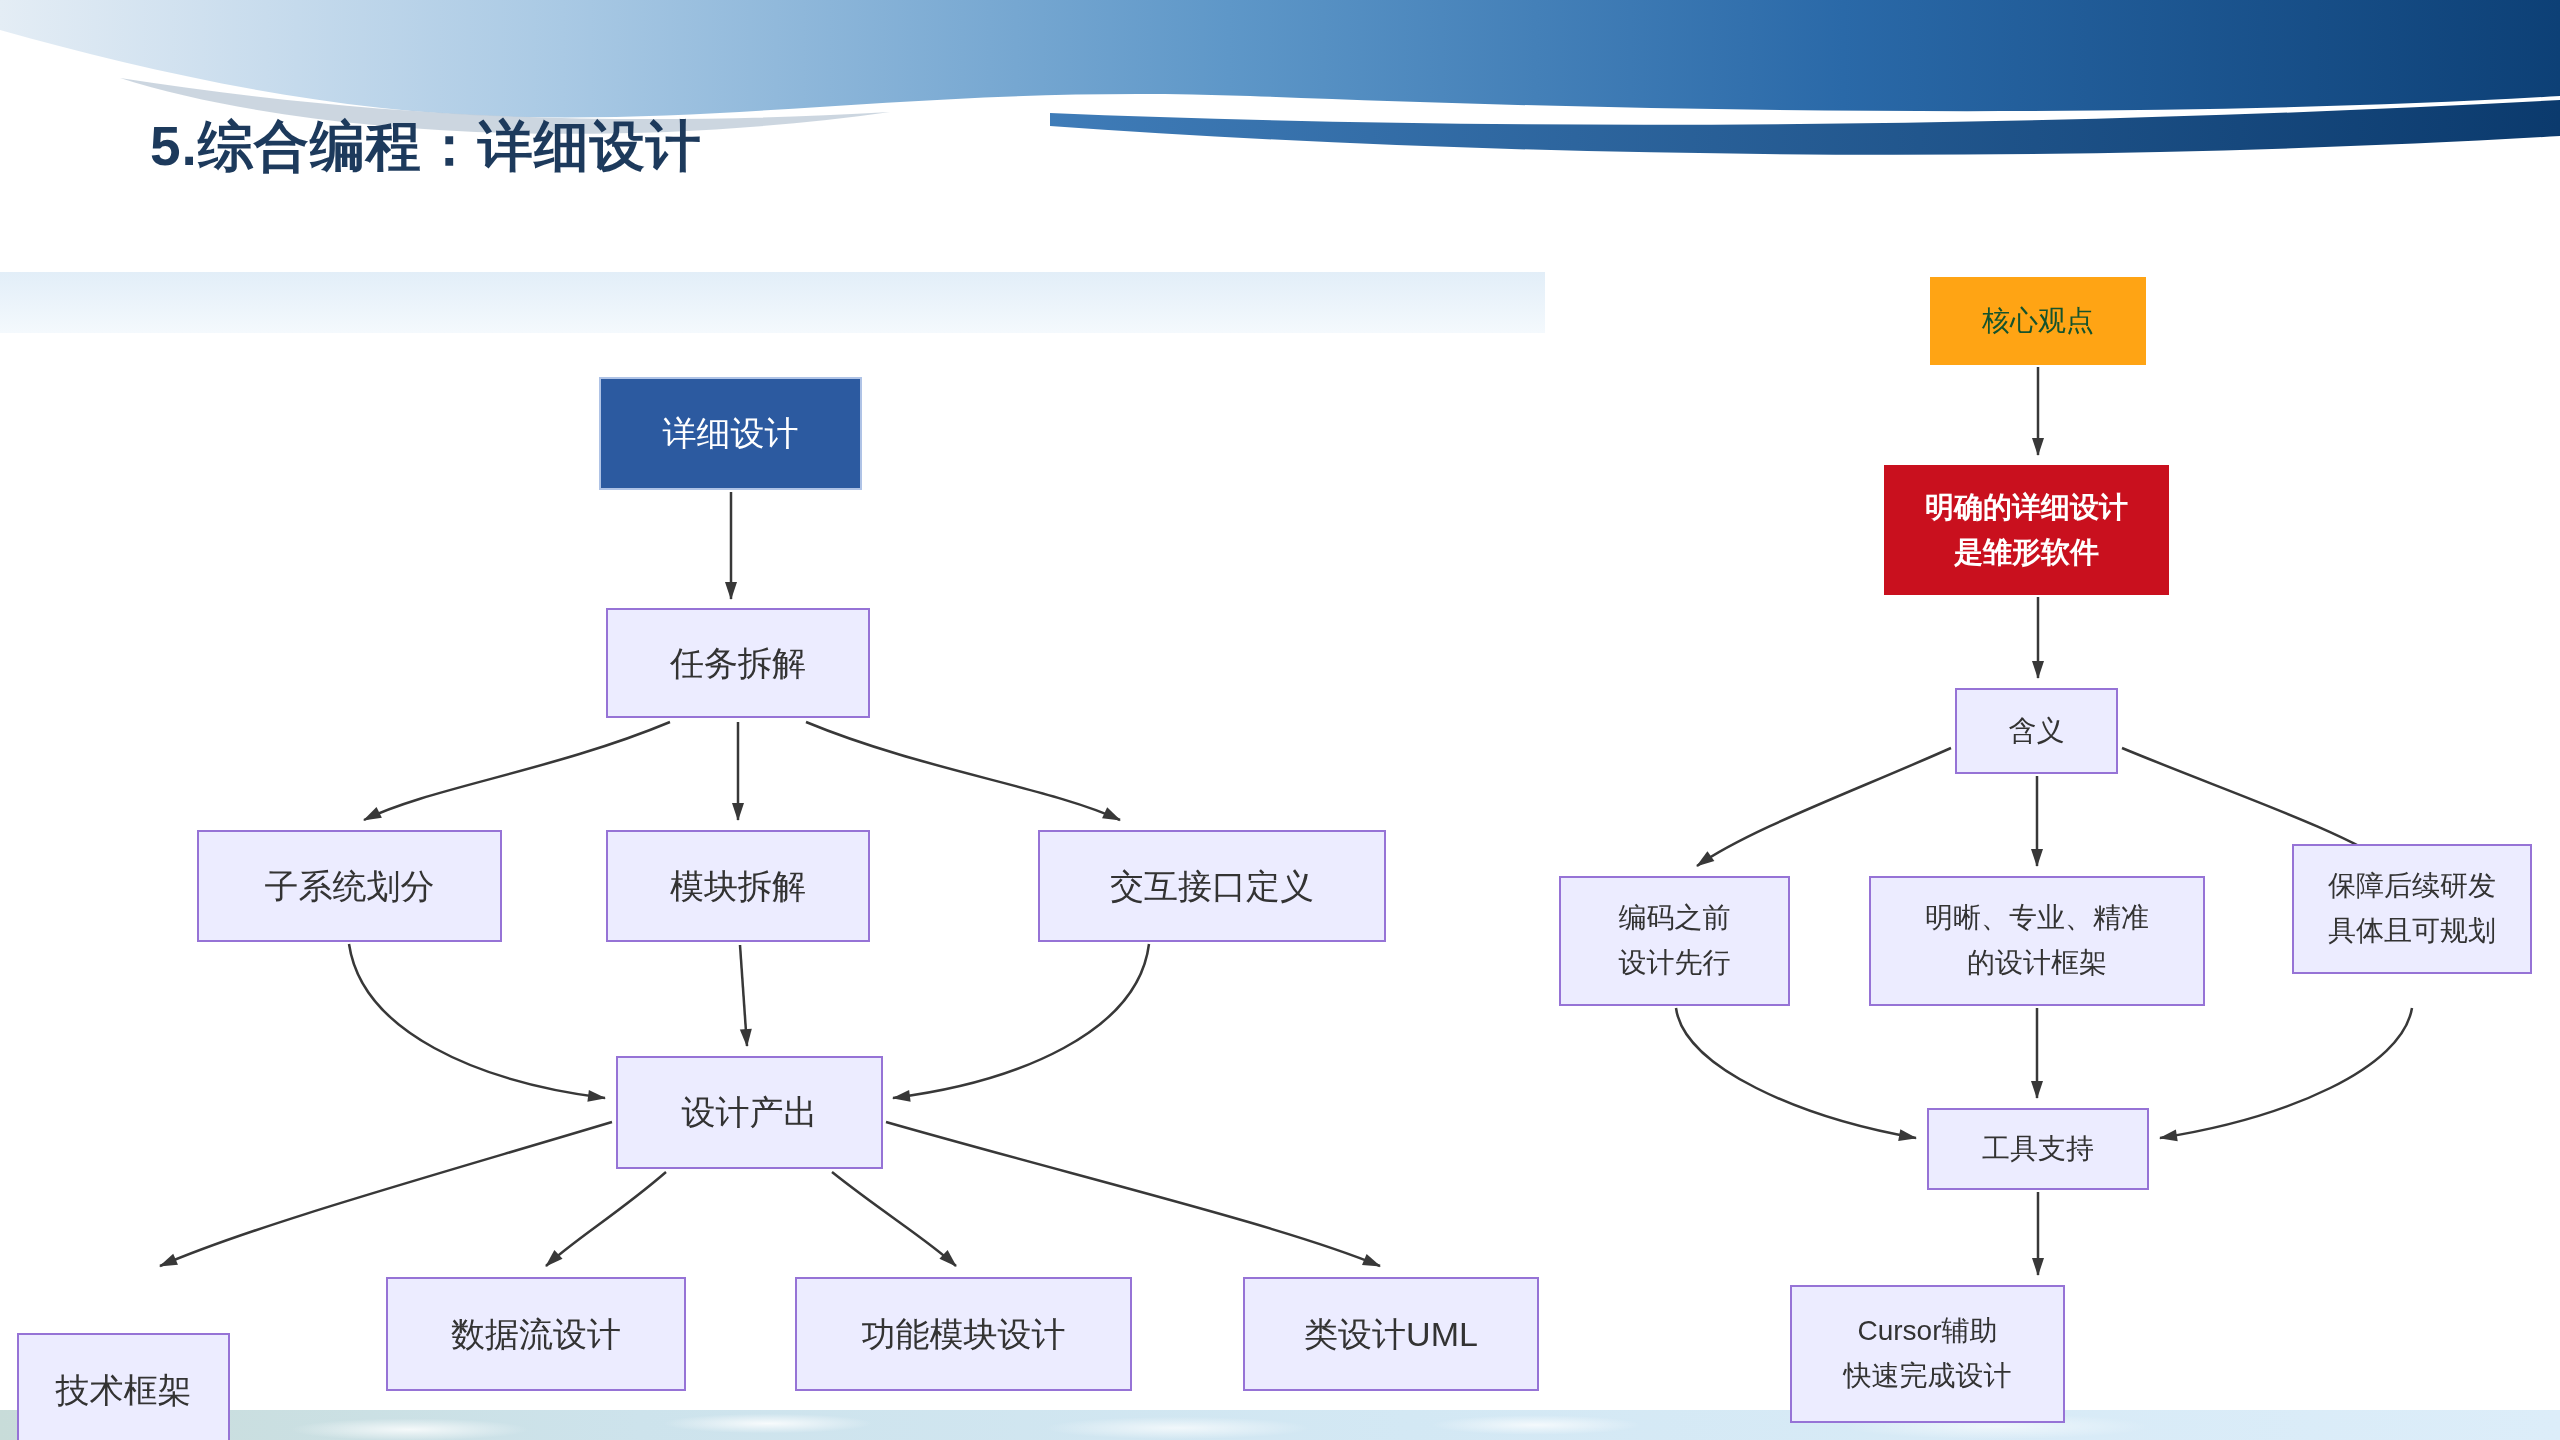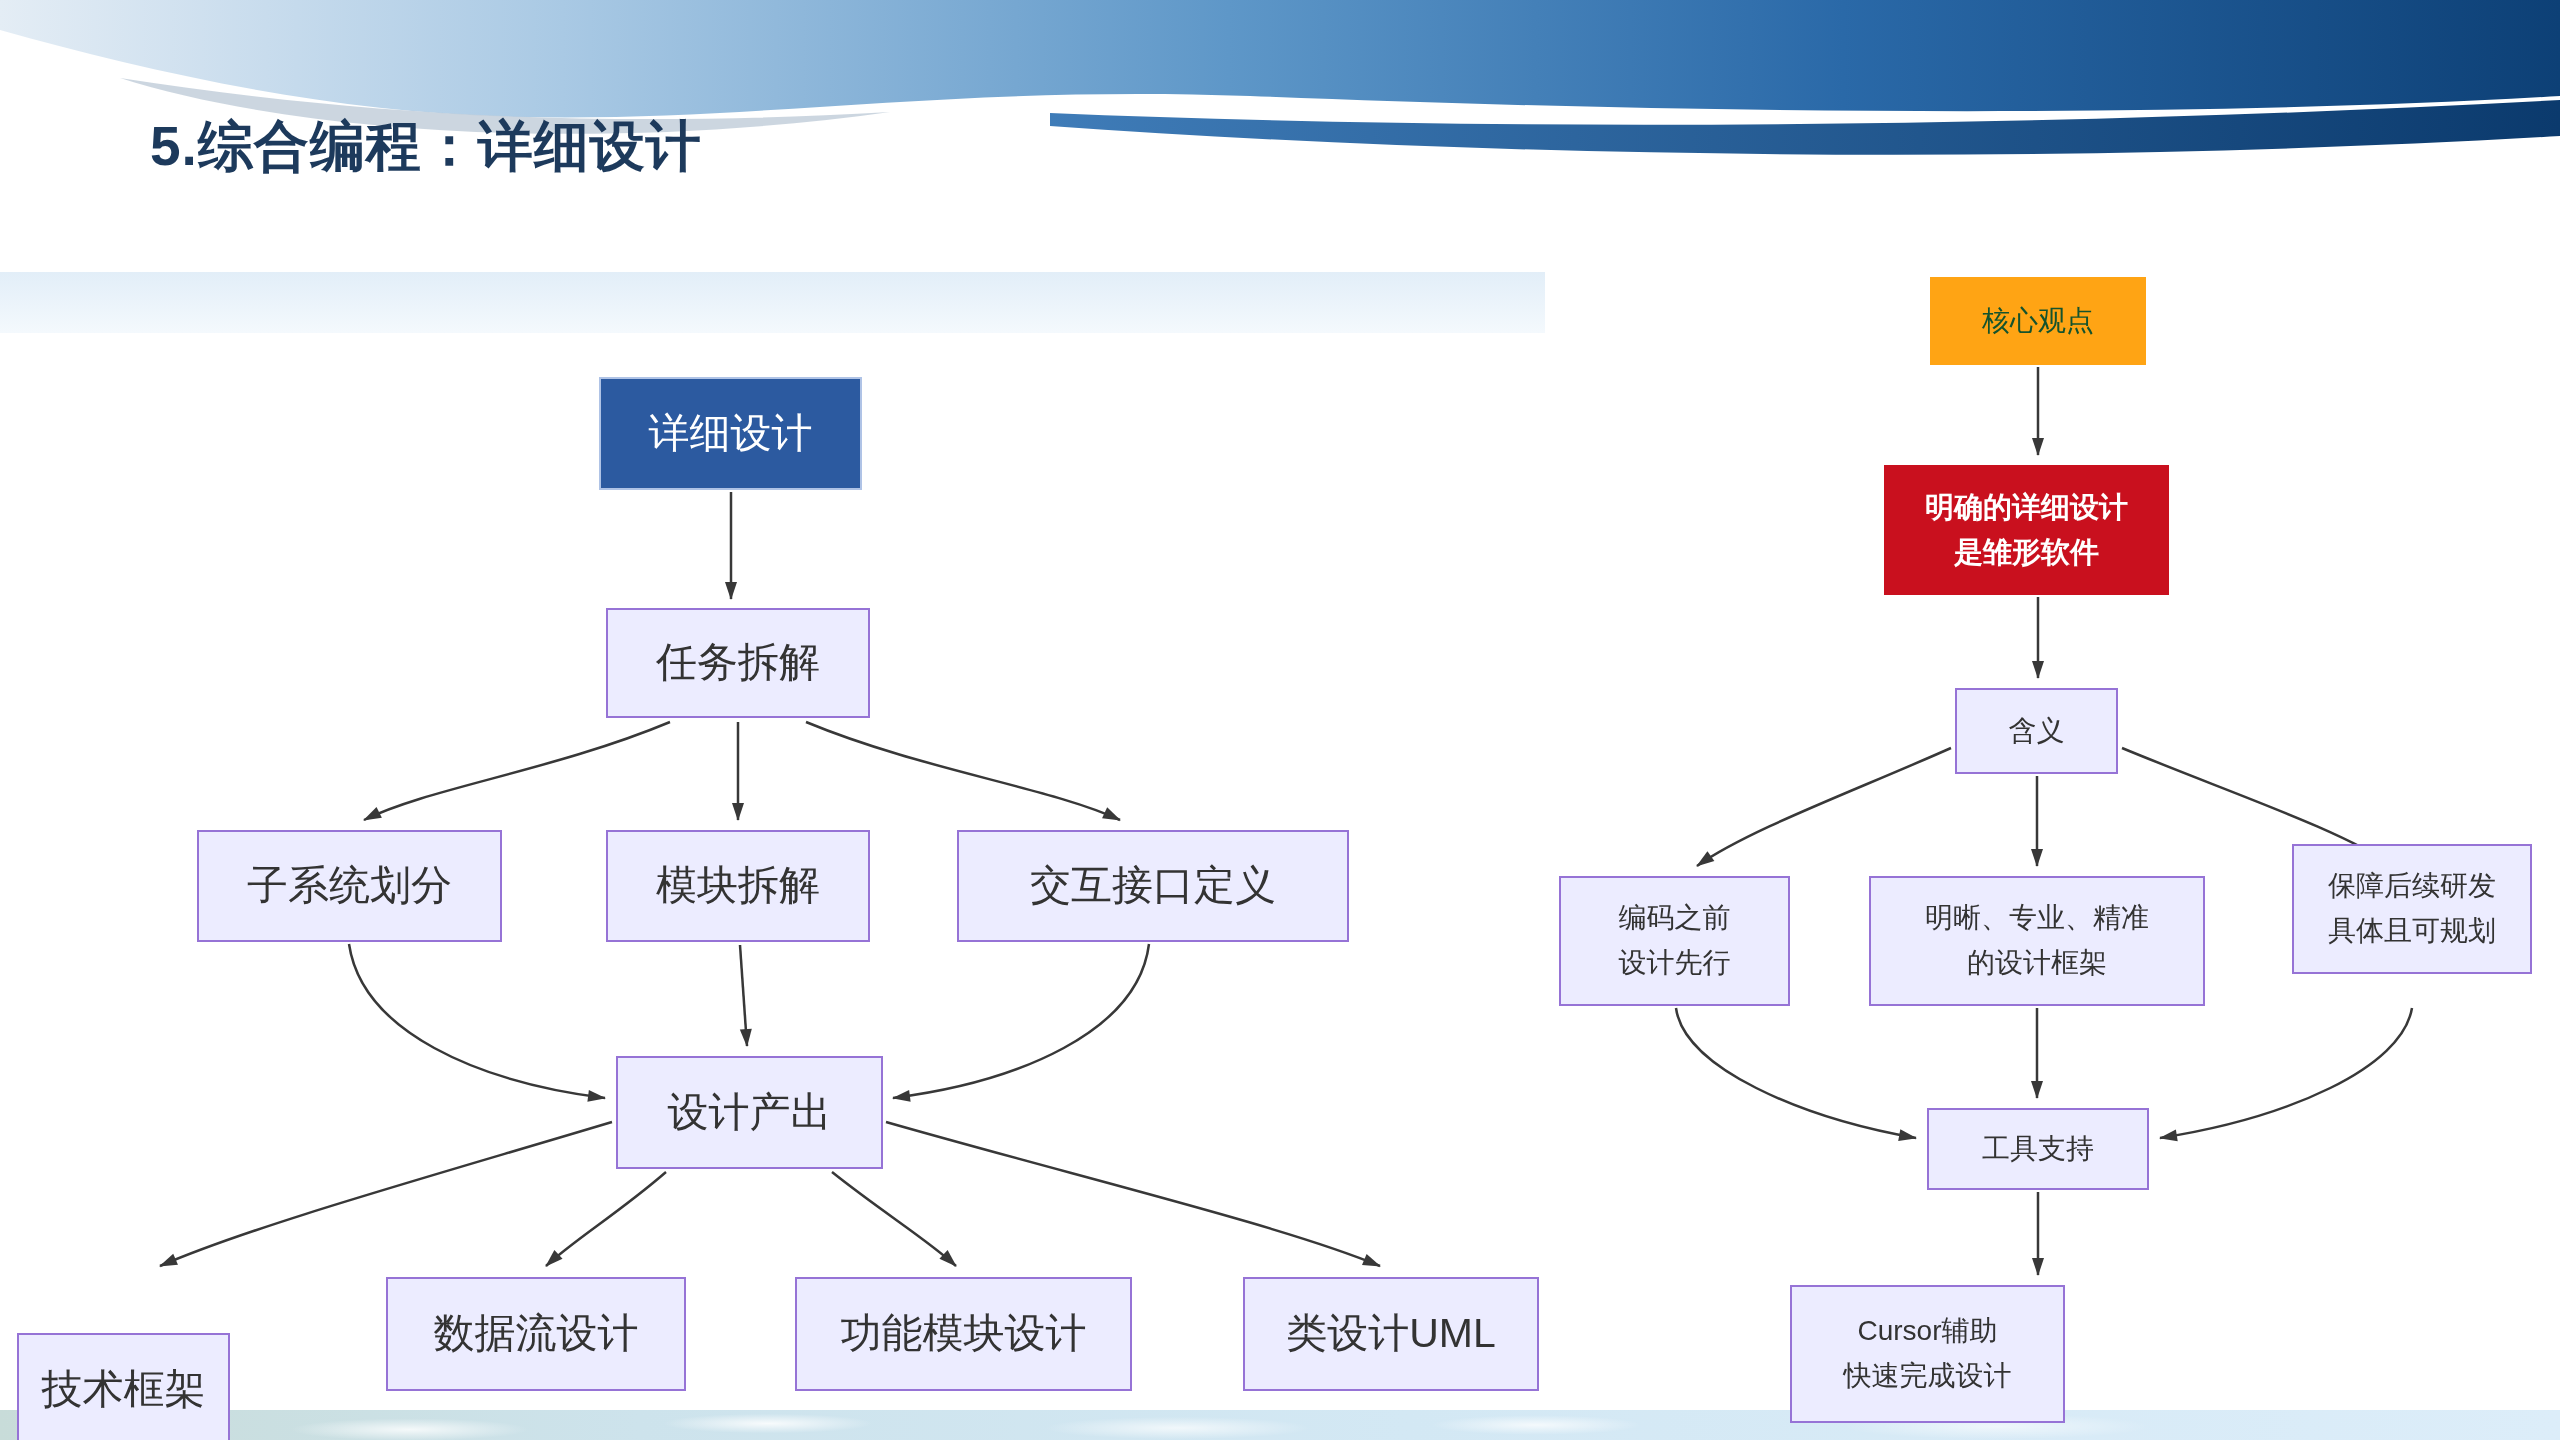--- a/index.html
+++ b/index.html
@@ -34,21 +34,21 @@
       linear-gradient(90deg,#c8dcd9 0%,#cde3ec 25%,#d3e8f4 55%,#dcedf9 100%);
   }
   
   .edges{position:absolute;left:0;top:0;z-index:1;pointer-events:none;}
   .edge{stroke:#383838;stroke-width:2.5;fill:none;}
   
   .node{
     position:absolute;box-sizing:border-box;z-index:2;
     display:flex;flex-direction:column;align-items:center;justify-content:center;
     text-align:center;background:#ECECFF;border:2px solid #9673D6;
-    color:#333333;font-size:41px;line-height:1.5;
+    color:#333333;font-size:34px;line-height:1.5;
   }
   .node.sm{font-size:28px;line-height:1.6;}
   .node.blue{background:#2C5AA0;border:2px solid #AFC3E6;color:#ffffff;}
   .node.orange{background:#FFA414;border:none;color:#14532d;}
   .node.red{background:#C9101E;border:none;color:#ffffff;font-weight:700;font-size:29px;line-height:1.55;}
   .node span{display:block;}
 </style>
 </head>
 <body>
 
@@ -111,21 +111,21 @@
 </div>
 <div class="node" style="left:606px;top:608px;width:264px;height:110px">
   <span>任务拆解</span>
 </div>
 <div class="node" style="left:197px;top:830px;width:305px;height:112px">
   <span>子系统划分</span>
 </div>
 <div class="node" style="left:606px;top:830px;width:264px;height:112px">
   <span>模块拆解</span>
 </div>
-<div class="node" style="left:957px;top:830px;width:392px;height:112px">
+<div class="node" style="left:1038px;top:830px;width:348px;height:112px">
   <span>交互接口定义</span>
 </div>
 <div class="node" style="left:616px;top:1056px;width:267px;height:113px">
   <span>设计产出</span>
 </div>
 <div class="node" style="left:17px;top:1333px;width:213px;height:114px">
   <span>技术框架</span>
 </div>
 <div class="node" style="left:386px;top:1277px;width:300px;height:114px">
   <span>数据流设计</span>

